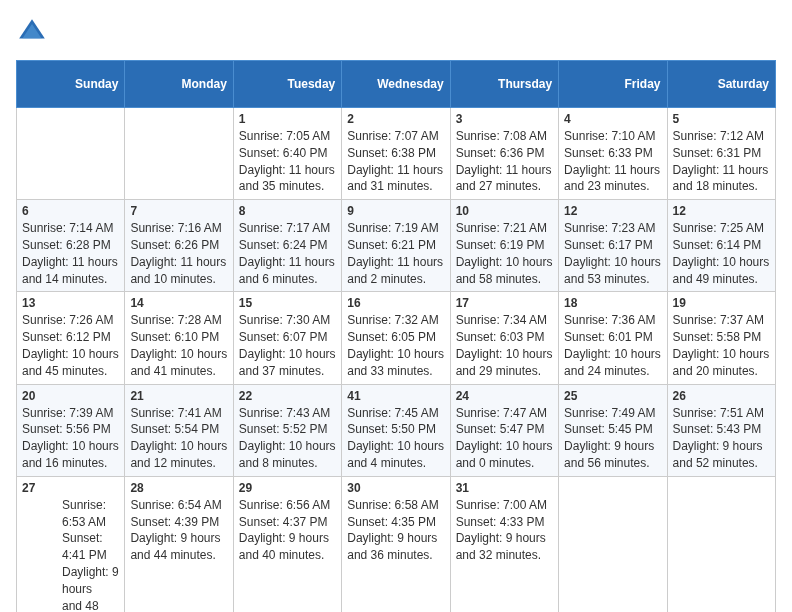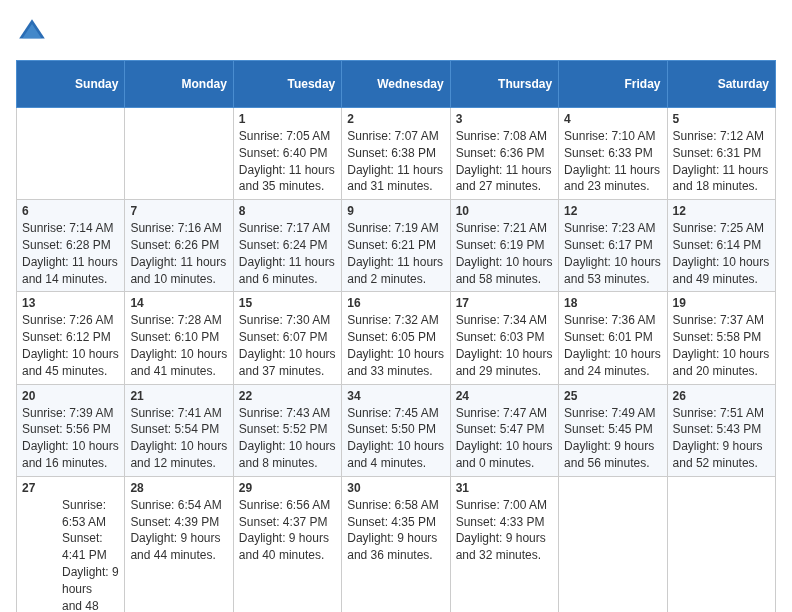--- a/index.html
+++ b/index.html
@@ -283,21 +283,21 @@
 and 12 minutes.</div>
         </td>
         <td>
           <span class="day-num">22</span>
           <div class="cell-info" style="white-space: pre-wrap;">Sunrise: 7:43 AM
 Sunset: 5:52 PM
 Daylight: 10 hours
 and 8 minutes.</div>
         </td>
         <td>
-          <span class="day-num">34</span>
+          <span class="day-num">41</span>
           <div class="cell-info" style="white-space: pre-wrap;">Sunrise: 7:45 AM
 Sunset: 5:50 PM
 Daylight: 10 hours
 and 4 minutes.</div>
         </td>
         <td>
           <span class="day-num">24</span>
           <div class="cell-info" style="white-space: pre-wrap;">Sunrise: 7:47 AM
 Sunset: 5:47 PM
 Daylight: 10 hours

